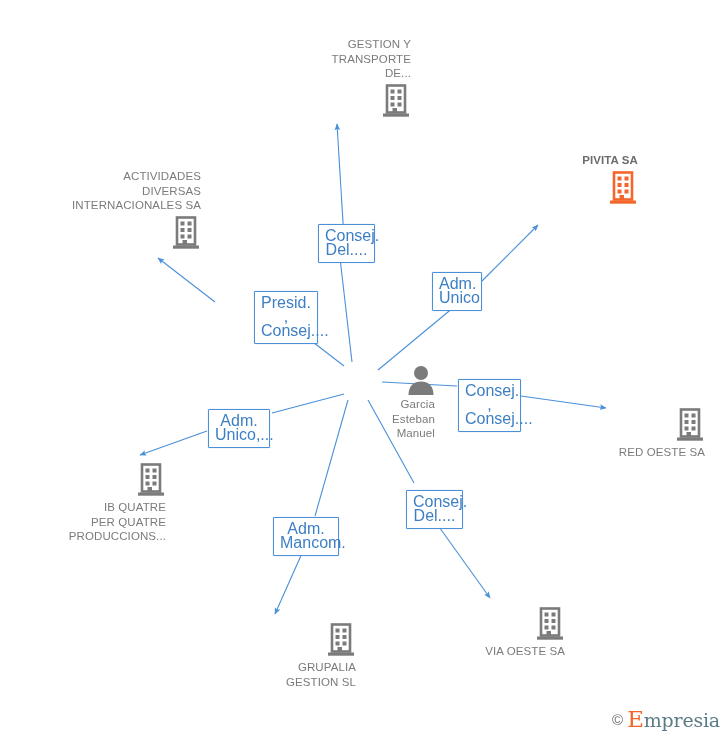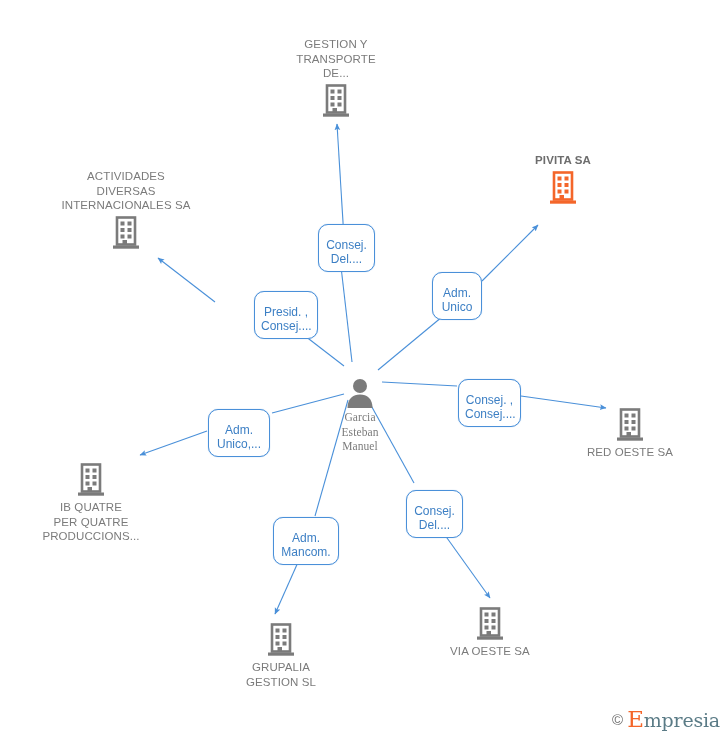--- a/index.html
+++ b/index.html
@@ -22,21 +22,21 @@
     left: 0;
     top: 0;
     width: 728px;
     height: 740px;
     pointer-events: none;
   }
   .node {
     position: absolute;
     width: 150px;
     margin-left: -75px;
-    text-align: center;
+    text-align: right;
     cursor: pointer;
   }
   .node .icon-wrap {
     display: block;
     line-height: 0;
   }
   .node .node-label {
     display: block;
     font-size: 11.5px;
     line-height: 14.5px;
@@ -56,26 +56,26 @@
   }
   .node.person .node-label {
     margin-top: 2px;
     color: #7b7b7b;
   }
   .edge-label {
     position: absolute;
     box-sizing: border-box;
     background: #ffffff;
     border: 1px solid #4a90d9;
-    border-radius: 10px;
+    border-radius: 1px;
     color: #3c7fc4;
-    font-size: 12px;
+    font-size: 16px;
     line-height: 14px;
     text-align: center;
-    padding: 13px 6px 5px 6px;
+    padding: 4px 6px 5px 6px;
     white-space: pre-line;
     box-shadow: 0 0 1px rgba(74,144,217,0.6);
     cursor: pointer;
   }
   #watermark {
     position: absolute;
     right: 8px;
     bottom: 8px;
     display: flex;
     align-items: center;
@@ -195,21 +195,21 @@
         <rect x="9.5" y="12" width="4" height="4" fill="#7b7b7b"></rect>
         <rect x="16.5" y="12" width="4" height="4" fill="#7b7b7b"></rect>
         <rect x="9.5" y="18.5" width="4" height="4" fill="#7b7b7b"></rect>
         <rect x="16.5" y="18.5" width="4" height="4" fill="#7b7b7b"></rect>
         <rect x="11.5" y="24" width="4.5" height="5" fill="#7b7b7b"></rect>
         <rect x="2" y="29.5" width="26" height="3.2" fill="#7b7b7b"></rect>
       </svg>
     </span>
   </div>
 
-  <div class="node person" style="left:360px; top:378px;font-family:Liberation Serif, serif;">
+  <div class="node person" style="left:360px; top:365px;">
     <span class="icon-wrap">
       <svg width="28" height="30" viewBox="0 0 28 30">
         <circle cx="14" cy="8" r="7" fill="#7b7b7b"></circle>
         <path d="M1.5,30 C1.5,20.5 7,16.5 14,16.5 C21,16.5 26.5,20.5 26.5,30 Z" fill="#7b7b7b"></path>
       </svg>
     </span>
     <span class="node-label">Garcia
 Esteban
 Manuel</span>
   </div>

